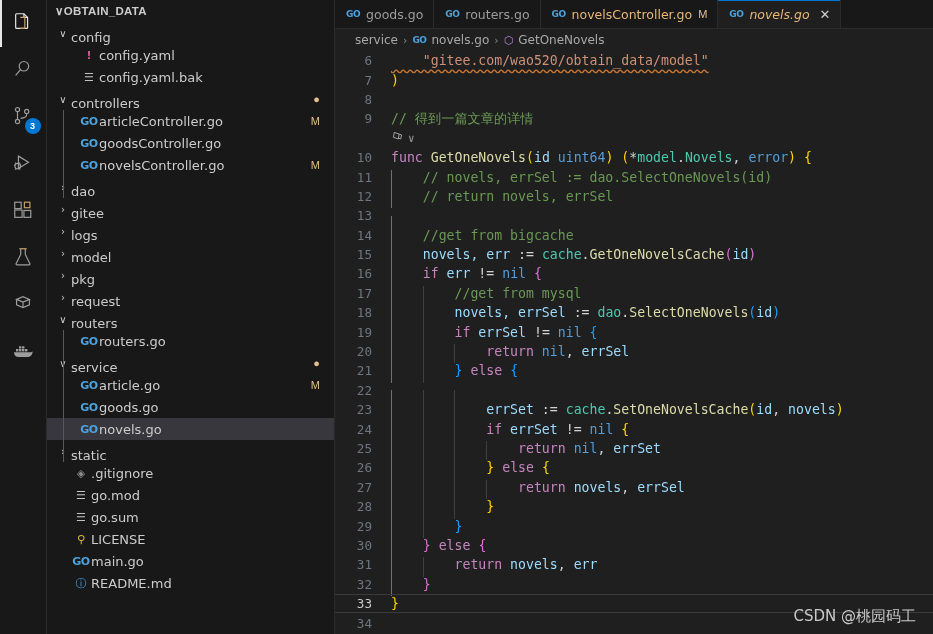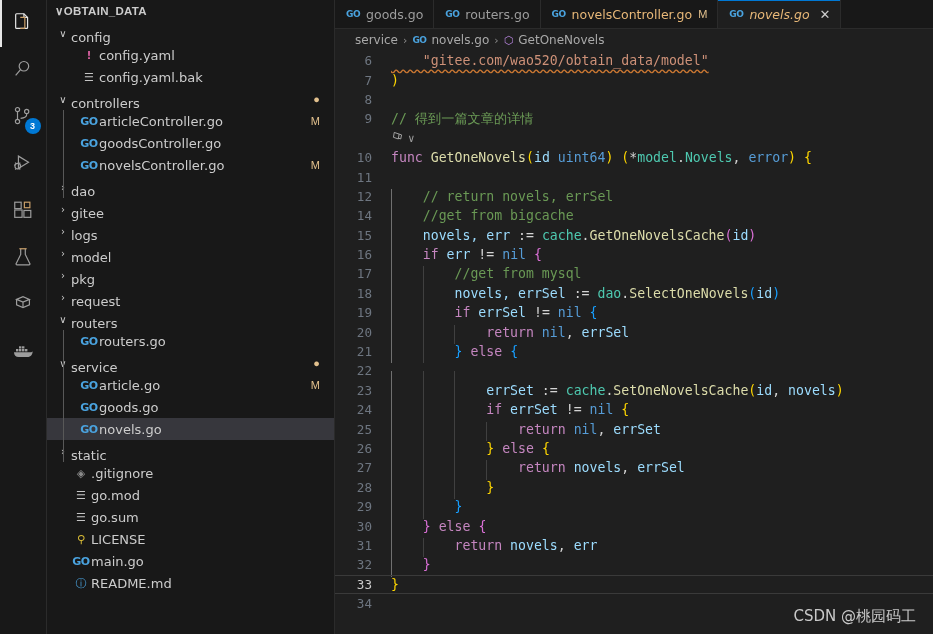--- a/index.html
+++ b/index.html
@@ -470,22 +470,23 @@
           <div class="gutter"></div>
           <div style="display: flex; align-items: center; gap: 4px;">
             <span><svg width="13" height="13" viewBox="0 0 16 16" fill="none" stroke="#b0b0b0" stroke-width="1.1">
                 <path d="M4 3l6 2-1 6-6-2z"></path>
                 <path d="M10 5l3 1-1 5-3-1"></path>
               </svg></span>
             <span class="codelens-icon">∨</span>
           </div>
         </div>
         <div class="code-line"><div class="gutter">10</div><div class="code-text"><span class="kw">func </span><span class="fn">GetOneNovels</span><span class="b1">(</span><span class="var">id </span><span class="kw2">uint64</span><span class="b1">)</span><span class="op"> </span><span class="b1">(</span><span class="op">*</span><span class="typ">model</span><span class="op">.</span><span class="typ">Novels</span><span class="op">, </span><span class="kw2">error</span><span class="b1">)</span><span class="op"> </span><span class="b1">{</span></div></div>
-        <div class="code-line"><div class="gutter">11</div></div>
+        <div class="code-line"><div class="gutter">11</div><div class="code-text"><div class="ind-guide active" style="left: 0px;"></div><span class="cmt">    // novels, errSel := dao.SelectOneNovels(id)</span></div></div>
         <div class="code-line"><div class="gutter">12</div><div class="code-text"><div class="ind-guide active" style="left: 0px;"></div><span class="cmt">    // return novels, errSel</span></div></div>
+        <div class="code-line"><div class="gutter">13</div><div class="code-text"><div class="ind-guide active" style="left: 0px;"></div></div></div>
         <div class="code-line"><div class="gutter">14</div><div class="code-text"><div class="ind-guide active" style="left: 0px;"></div><span class="cmt">    //get from bigcache</span></div></div>
         <div class="code-line"><div class="gutter">15</div><div class="code-text"><div class="ind-guide active" style="left: 0px;"></div><span class="var">    novels, err </span><span class="op">:= </span><span class="typ">cache</span><span class="op">.</span><span class="fn">GetOneNovelsCache</span><span class="b2">(</span><span class="var">id</span><span class="b2">)</span></div></div>
         <div class="code-line"><div class="gutter">16</div><div class="code-text"><div class="ind-guide active" style="left: 0px;"></div><span class="op">    </span><span class="kw">if </span><span class="var">err </span><span class="op">!= </span><span class="kw2">nil</span><span class="op"> </span><span class="b2">{</span></div></div>
         <div class="code-line"><div class="gutter">17</div><div class="code-text"><div class="ind-guide active" style="left: 0px;"></div><div class="ind-guide" style="left: 31.72px;"></div><span class="cmt">        //get from mysql</span></div></div>
         <div class="code-line"><div class="gutter">18</div><div class="code-text"><div class="ind-guide active" style="left: 0px;"></div><div class="ind-guide" style="left: 31.72px;"></div><span class="var">        novels, errSel </span><span class="op">:= </span><span class="typ">dao</span><span class="op">.</span><span class="fn">SelectOneNovels</span><span class="b3">(</span><span class="var">id</span><span class="b3">)</span></div></div>
         <div class="code-line"><div class="gutter">19</div><div class="code-text"><div class="ind-guide active" style="left: 0px;"></div><div class="ind-guide" style="left: 31.72px;"></div><span class="op">        </span><span class="kw">if </span><span class="var">errSel </span><span class="op">!= </span><span class="kw2">nil</span><span class="op"> </span><span class="b3">{</span></div></div>
         <div class="code-line"><div class="gutter">20</div><div class="code-text"><div class="ind-guide active" style="left: 0px;"></div><div class="ind-guide" style="left: 31.72px;"></div><div class="ind-guide" style="left: 63.44px;"></div><span class="op">            </span><span class="kw">return </span><span class="kw2">nil</span><span class="op">, </span><span class="var">errSel</span></div></div>
         <div class="code-line"><div class="gutter">21</div><div class="code-text"><div class="ind-guide active" style="left: 0px;"></div><div class="ind-guide" style="left: 31.72px;"></div><span class="op">        </span><span class="b3">}</span><span class="op"> </span><span class="kw">else</span><span class="op"> </span><span class="b3">{</span></div></div>
         <div class="code-line"><div class="gutter">22</div><div class="code-text"><div class="ind-guide active" style="left: 0px;"></div><div class="ind-guide" style="left: 31.72px;"></div><div class="ind-guide" style="left: 63.44px;"></div></div></div>
         <div class="code-line"><div class="gutter">23</div><div class="code-text"><div class="ind-guide active" style="left: 0px;"></div><div class="ind-guide" style="left: 31.72px;"></div><div class="ind-guide" style="left: 63.44px;"></div><span class="var">            errSet </span><span class="op">:= </span><span class="typ">cache</span><span class="op">.</span><span class="fn">SetOneNovelsCache</span><span class="b1">(</span><span class="var">id</span><span class="op">, </span><span class="var">novels</span><span class="b1">)</span></div></div>

